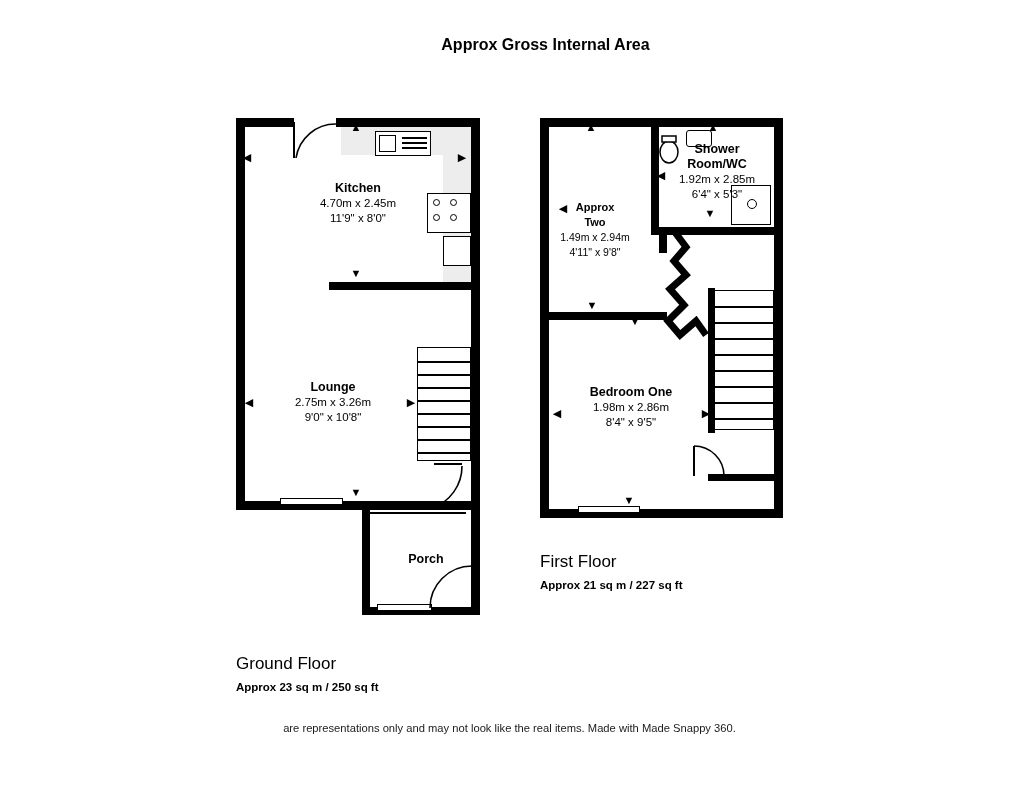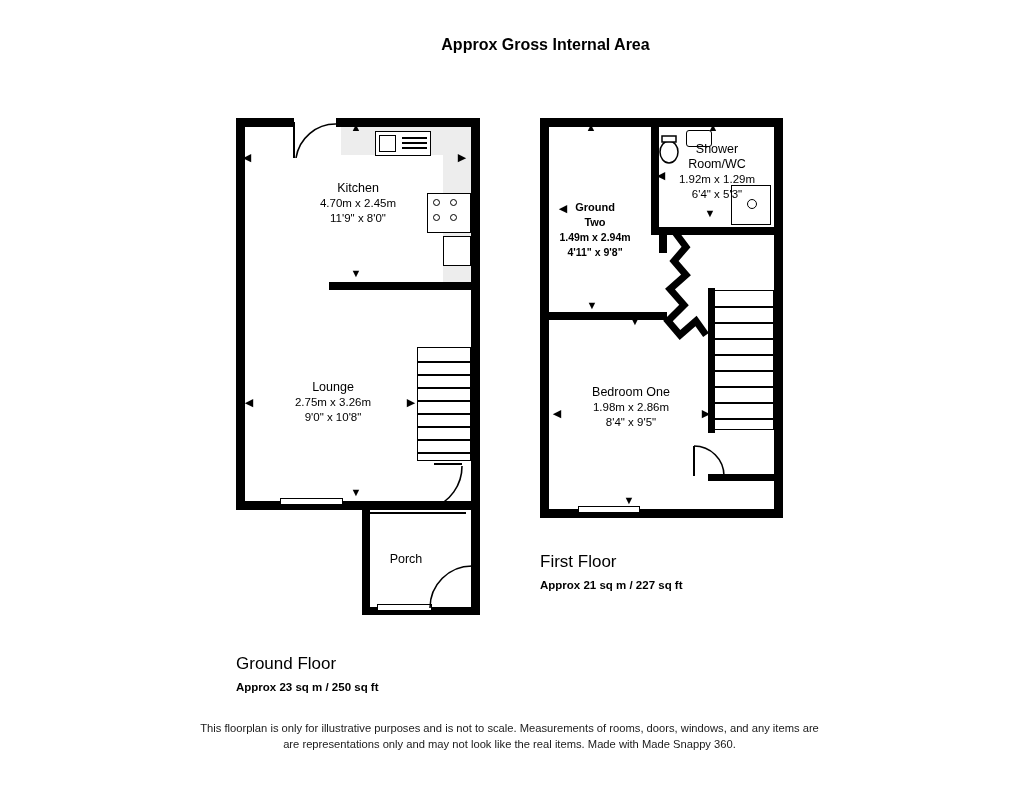--- a/index.html
+++ b/index.html
@@ -32,24 +32,24 @@
   .lgray{ position: absolute; background: #ededed; }
   .outline { position: absolute; border: 1.5px solid #000; background: #fff; }
 
   
   .label {
     position: absolute;
     text-align: center;
     line-height: 15px;
     white-space: nowrap;
   }
-  .label .name { font-size: 12.5px; font-weight: normal; }
+  .label .name { font-size: 12.5px; font-weight: bold; }
   .label .dim  { font-size: 11.5px; }
   .label.small .name { font-size: 11px; font-weight: bold; }
-  .label.small .dim  { font-size: 10.5px; font-weight: bold; }
+  .label.small .dim  { font-size: 10.5px; }
 
   
   .floor-cap { position: absolute; }
   .floor-cap .t { font-size: 17px; }
   .floor-cap .s { font-size: 11.5px; font-weight: bold; margin-top: 7px; }
 
   .disclaimer {
     position: absolute;
     left: 0; width: 1019px;
     top: 720px;
@@ -174,21 +174,21 @@
       <div class="dim">4.70m x 2.45m</div>
       <div class="dim">11'9" x 8'0"</div>
     </div>
 
     <div class="label" style="left:243px; top:380px; width:180px;">
       <div class="name">Lounge</div>
       <div class="dim">2.75m x 3.26m</div>
       <div class="dim">9'0" x 10'8"</div>
     </div>
 
-    <div class="label" style="left:355px; top:552px; width:102px;">
+    <div class="label" style="left:375px; top:552px; width:102px;">
       <div class="name">Porch</div>
     </div>
 
     <div class="floor-cap" style="left:236px; top:654px;">
       <div class="t">Ground Floor</div>
       <div class="s">Approx 23 sq m / 250 sq ft</div>
     </div>
   </div>
 
   <div>
@@ -255,41 +255,40 @@
     <div class="arw" style="left:585px; top:122px;">▲</div>
     <div class="arw" style="left:586px; top:300px;">▼</div>
     <div class="arw" style="left:629px; top:316px;">▼</div>
     <div class="arw" style="left:551px; top:408px;">◀</div>
     <div class="arw" style="left:700px; top:408px;">▶</div>
     <div class="arw" style="left:623px; top:495px;">▼</div>
 
     <div class="label" style="left:661px; top:142px; width:112px;">
       <div class="name">Shower</div>
       <div class="name">Room/WC</div>
-      <div class="dim">1.92m x 1.29m</div>
+      <div class="dim">1.92m x 2.85m</div>
       <div class="dim">6'4" x 5'3"</div>
     </div>
 
     <div class="label small" style="left:540px; top:200px; width:110px;">
-      <div class="name">Ground</div>
+      <div class="name">Approx</div>
       <div class="name">Two</div>
       <div class="dim">1.49m x 2.94m</div>
       <div class="dim">4'11" x 9'8"</div>
     </div>
 
     <div class="label" style="left:545px; top:385px; width:172px;">
       <div class="name">Bedroom One</div>
       <div class="dim">1.98m x 2.86m</div>
       <div class="dim">8'4" x 9'5"</div>
     </div>
 
     <div class="floor-cap" style="left:540px; top:552px;">
       <div class="t">First Floor</div>
       <div class="s">Approx 21 sq m / 227 sq ft</div>
     </div>
   </div>
 
   <div class="disclaimer">
-    <div>This floorplan is only for illustrative purposes and is not to scale. Measurements of rooms, doors, windows, and any items are</div>
     <div>are representations only and may not look like the real items. Made with Made Snappy 360.</div>
   </div>
 
 </div>
 
 </body></html>

